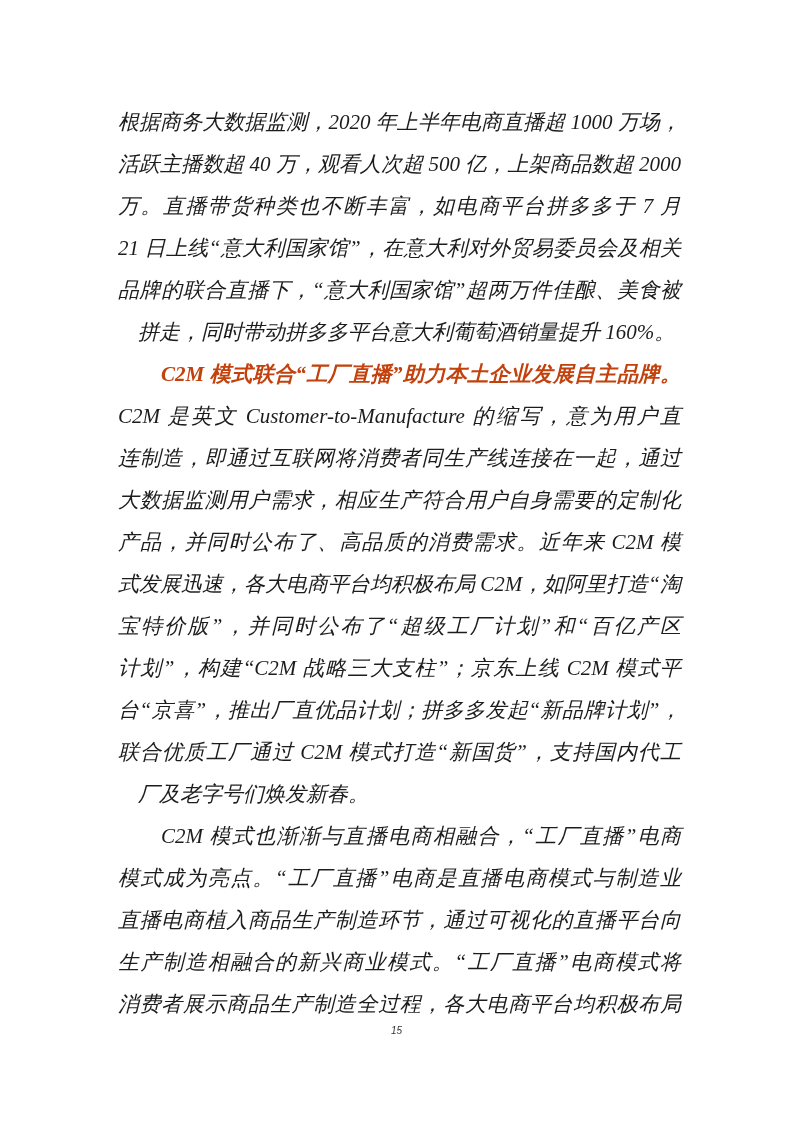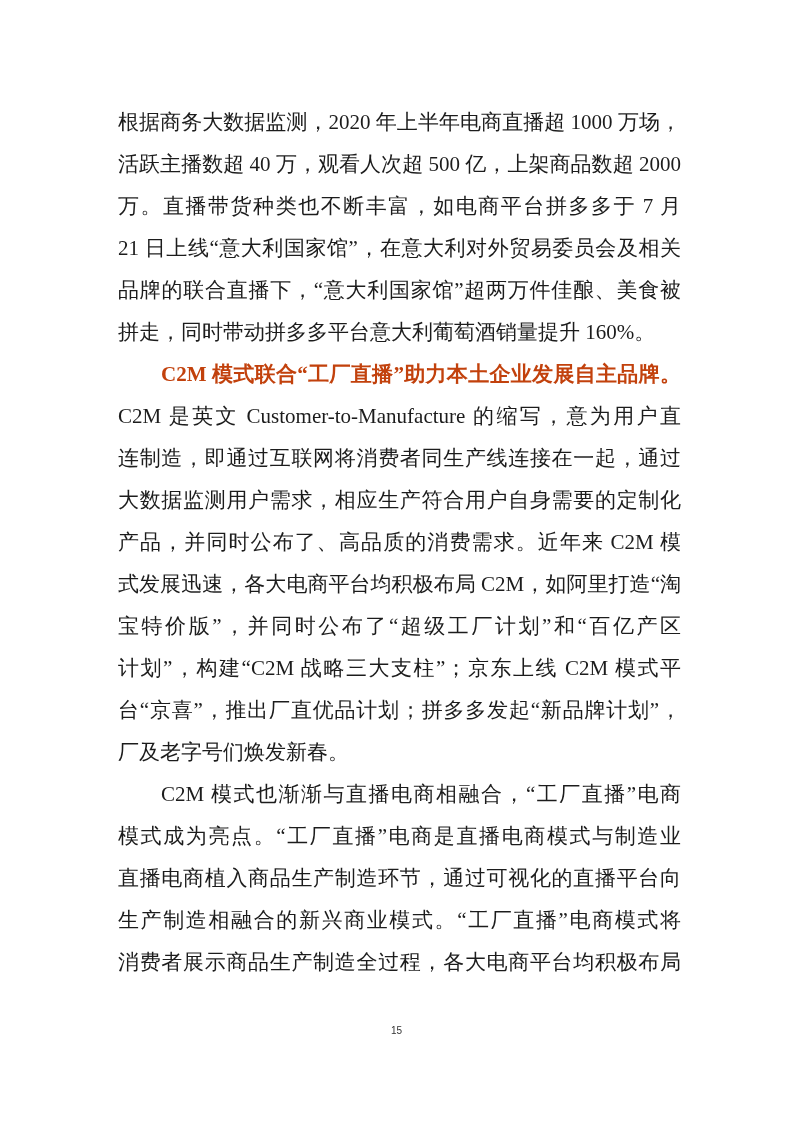--- a/index.html
+++ b/index.html
@@ -8,20 +8,21 @@
     height: 1122px;
     background: #ffffff;
     overflow: hidden;
   }
   .page {
     position: relative;
     width: 793px;
     height: 1122px;
     background: #ffffff;
     font-family: "Liberation Serif", "DejaVu Serif", serif;
+    font-style: italic;
   }
   .content {
     position: absolute;
     left: 118px;
     top: 101px;
     width: 563px;
   }
   .paragraph { margin: 0; }
   .line {
     height: 42px;
@@ -29,20 +30,21 @@
     font-size: 21px;
     color: #1c1c1c;
     text-align: justify;
     text-align-last: justify;
     text-justify: inter-character;
     overflow: visible;
   }
   .line.left {
     text-align: center;
     text-align-last: left;
+    margin-left: 20px;
   }
   .line.bold {
     font-weight: 700;
     color: #c2410c;
   }
   .line.indent {
     padding-left: 43px;
   }
   .footer {
     position: absolute;
@@ -73,20 +75,21 @@
       <div class="paragraph">
         <div class="line bold indent">C2M 模式联合“工厂直播”助力本土企业发展自主品牌。</div>
         <div class="line">C2M 是英文 Customer-to-Manufacture 的缩写，意为用户直</div>
         <div class="line">连制造，即通过互联网将消费者同生产线连接在一起，通过</div>
         <div class="line">大数据监测用户需求，相应生产符合用户自身需要的定制化</div>
         <div class="line">产品，并同时公布了、高品质的消费需求。近年来 C2M 模</div>
         <div class="line">式发展迅速，各大电商平台均积极布局 C2M，如阿里打造“淘</div>
         <div class="line">宝特价版”，并同时公布了“超级工厂计划”和“百亿产区</div>
         <div class="line">计划”，构建“C2M 战略三大支柱”；京东上线 C2M 模式平</div>
         <div class="line">台“京喜”，推出厂直优品计划；拼多多发起“新品牌计划”，</div>
+        <div class="line">联合优质工厂通过 C2M 模式打造“新国货”，支持国内代工</div>
         <div class="line left">厂及老字号们焕发新春。</div>
       </div>
       <div class="paragraph">
         <div class="line indent">C2M 模式也渐渐与直播电商相融合，“工厂直播”电商</div>
         <div class="line">模式成为亮点。“工厂直播”电商是直播电商模式与制造业</div>
         <div class="line">直播电商植入商品生产制造环节，通过可视化的直播平台向</div>
         <div class="line">生产制造相融合的新兴商业模式。“工厂直播”电商模式将</div>
         <div class="line">消费者展示商品生产制造全过程，各大电商平台均积极布局</div>
       </div>
     </div>

